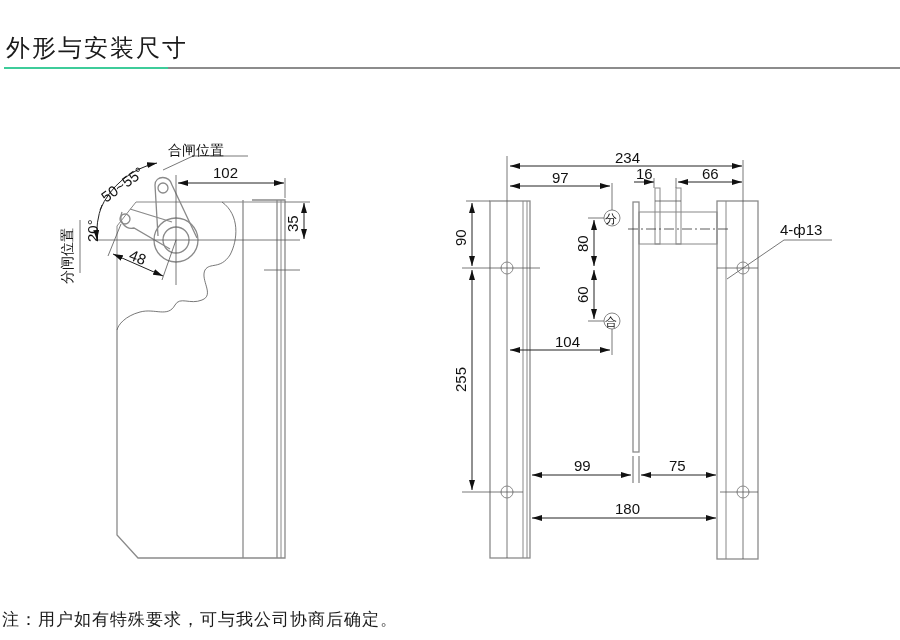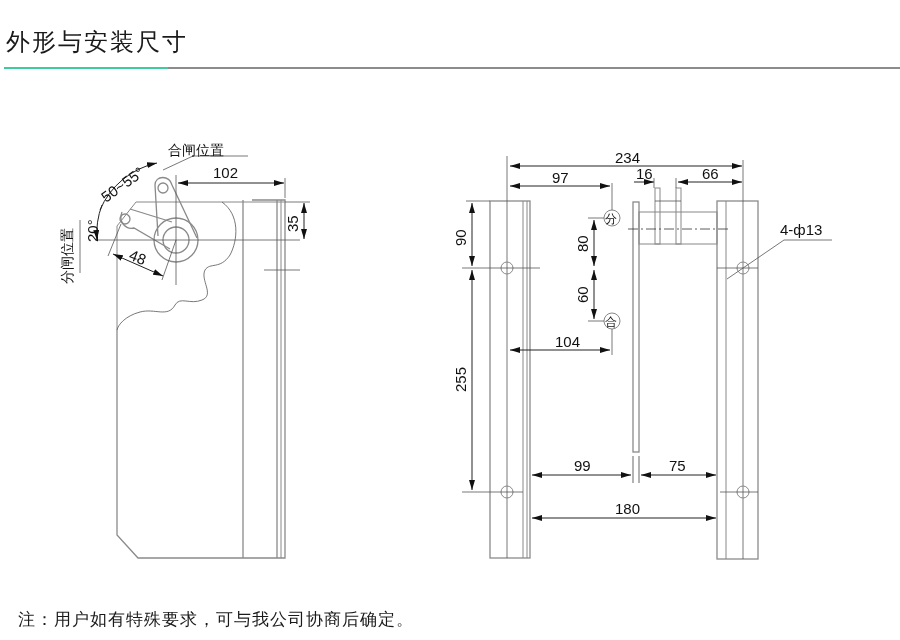--- a/index.html
+++ b/index.html
@@ -1,22 +1,22 @@
 <!DOCTYPE html>
 <html><head>
 <meta charset="utf-8">
 <style>
   html, body { margin: 0; padding: 0; background: #ffffff; }
   body { width: 900px; height: 640px; position: relative; overflow: hidden;
          font-family: "DejaVu Sans", "Liberation Sans", sans-serif; }
-  .title { position: absolute; left: 6px; top: 26px; font-size: 24px; color: #1a1a1a;
+  .title { position: absolute; left: 6px; top: 32px; font-size: 24px; color: #1a1a1a;
            letter-spacing: 2px; font-family: "DejaVu Sans", sans-serif; }
   .rule-accent { position: absolute; left: 4px; top: 67px; width: 164px; height: 2px; }
   .rule-base { position: absolute; left: 168px; top: 67px; width: 732px; height: 2px; }
-  .note { position: absolute; left: 18px; top: 608px; font-size: 17px; color: #1a1a1a;
+  .note { position: absolute; left: 2px; top: 608px; font-size: 17px; color: #1a1a1a;
           letter-spacing: 1px; font-family: Liberation Sans, sans-serif; }
   svg.drawing { position: absolute; left: 0; top: 0; }
   .ln { stroke: #888; stroke-width: 1; fill: none; }
   .ln2 { stroke: #8a8a8a; stroke-width: 1.3; fill: none; }
   .dim { stroke: #222; stroke-width: 1; fill: none; }
   .thin { stroke: #555; stroke-width: 0.8; fill: none; }
   .dash { stroke: #333; stroke-width: 0.8; fill: none; stroke-dasharray: 10 3 2 3; }
   .lbl { font-family: "Liberation Sans", sans-serif; font-size: 15px; fill: #111; }
   .lblcn { font-family: "DejaVu Sans", sans-serif; font-size: 14px; fill: #111; }
   .arrow { fill: #111; }

